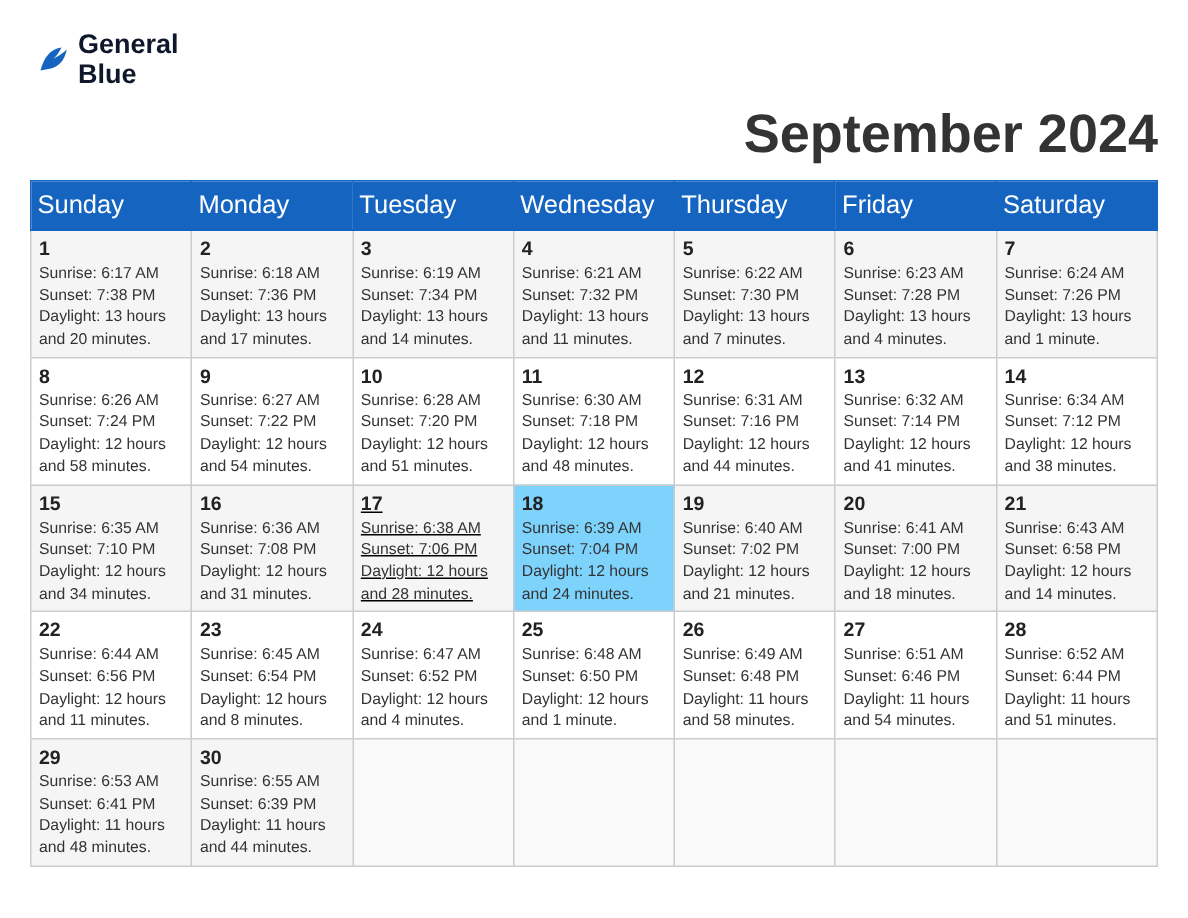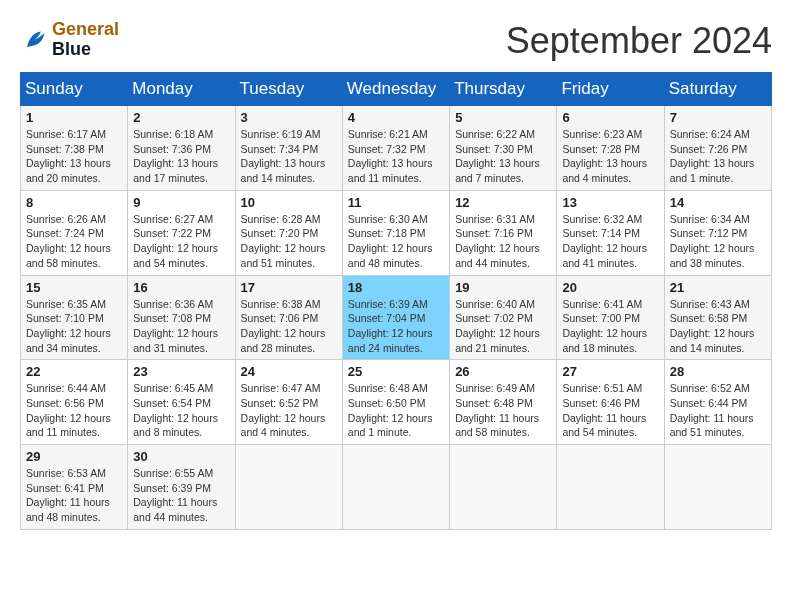--- a/index.html
+++ b/index.html
@@ -19,31 +19,32 @@
     .logo {
       display: flex;
       align-items: center;
       gap: 4px;
     }
     .logo-text {
       font-size: 18px;
       font-weight: bold;
       line-height: 1.1;
     }
-    .logo-general { color: #a16207; }
+    .logo-general { color: #0f172a; }
     .logo-blue { color: #0f172a; }
     .logo-bird {
       width: 28px;
       height: 28px;
     }
     .title-block { text-align: right; }
     .month-title {
       font-size: 36px;
-      font-weight: normal;
+      font-weight: bold;
       color: #333;
+      margin-top: 48px;
     }
     .location {
       font-size: 16px;
       color: #555;
     }
     .calendar-table {
       width: 100%;
       border-collapse: collapse;
       font-size: 11px;
     }
@@ -241,21 +242,21 @@
         </div>
       </td>
         <td style="background: rgb(245, 245, 245);">
         <span class="day-num">16</span>
         <div class="cell-text">
           Sunrise: 6:36 AM<br>
           Sunset: 7:08 PM<br>
           Daylight: 12 hours and 31 minutes.
         </div>
       </td>
-        <td style="background: rgb(245, 245, 245);">
+        <td style="background: rgb(245, 245, 245); text-decoration: underline;">
         <span class="day-num">17</span>
         <div class="cell-text">
           Sunrise: 6:38 AM<br>
           Sunset: 7:06 PM<br>
           Daylight: 12 hours and 28 minutes.
         </div>
       </td>
         <td style="background: #7dd3fc;">
         <span class="day-num">18</span>
         <div class="cell-text">

